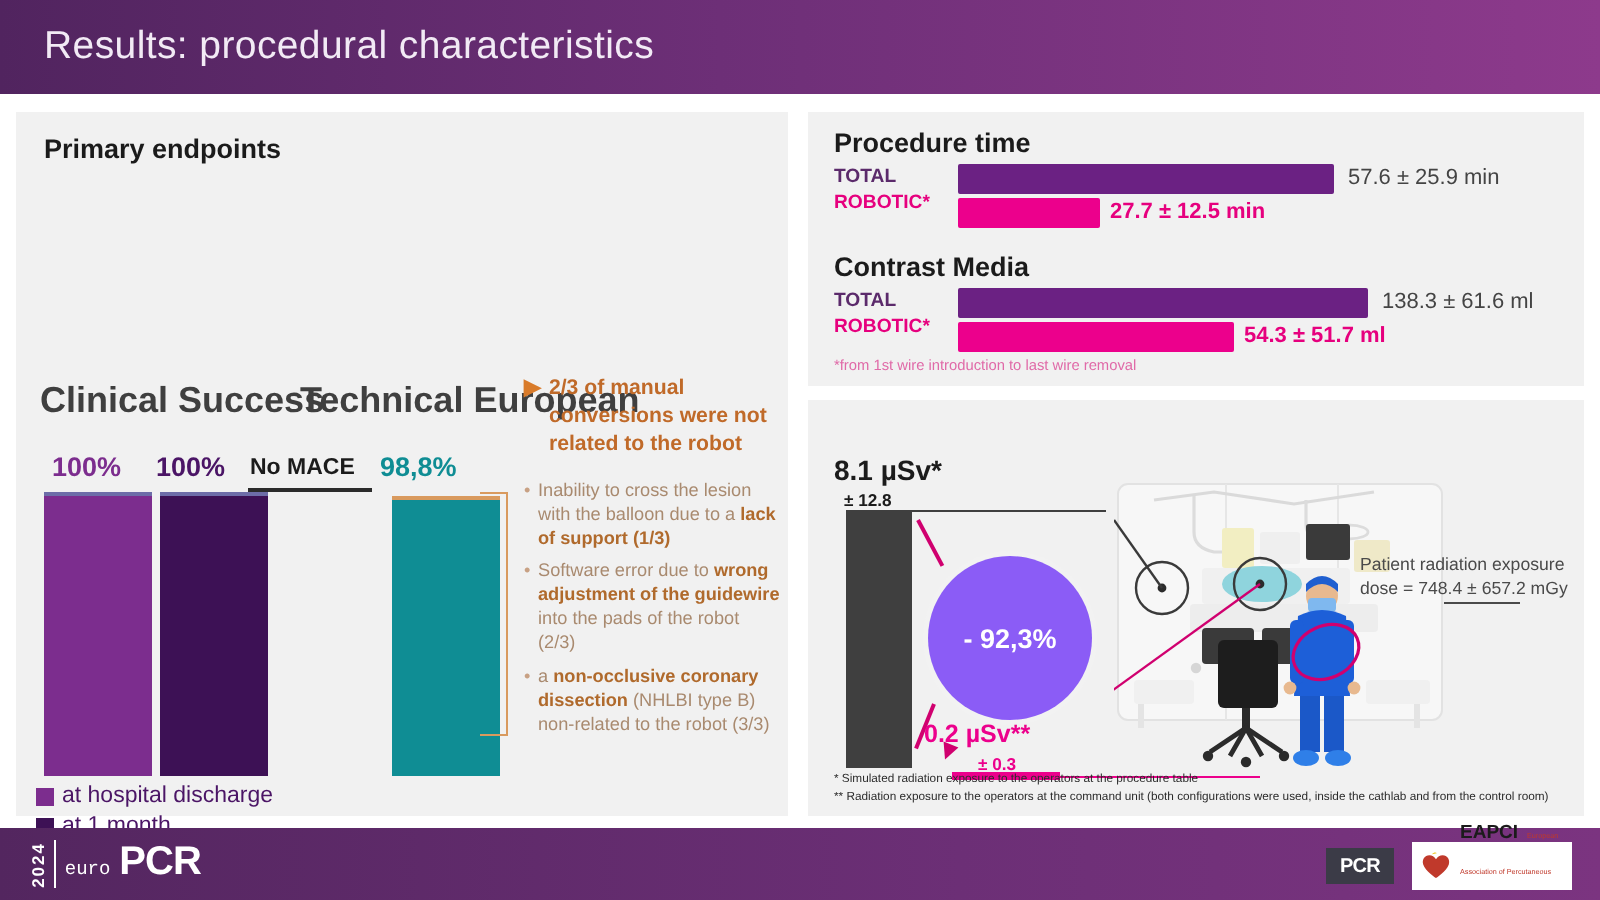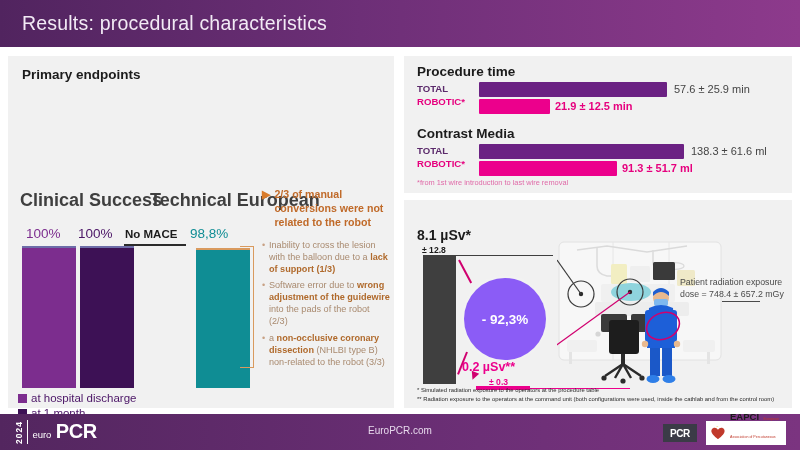--- a/index.html
+++ b/index.html
@@ -33,21 +33,21 @@
   
   #primary-endpoints-title { position: absolute; left: 14px; top: 11px; font-size: 13.5px; }
   .col-title {
     position: absolute; font-size: 18px; font-weight: bold; color: #3f3f3f;
     white-space: nowrap;
   }
   #clinical-success-title  { left: 12px;  top: 134px; }
   #technical-success-title { left: 142px; top: 134px; }
 
   .bar-value {
-    position: absolute; font-size: 13.5px; font-weight: normal; white-space: nowrap;
+    position: absolute; font-size: 13.5px; font-weight: bold; white-space: nowrap;
   }
   #val-100-a { left: 18px;  top: 170px; color: #7c2d8e; }
   #val-100-b { left: 70px;  top: 170px; color: #4b1566; }
   #val-988   { left: 182px; top: 170px; color: #0f8d94; }
 
   .vbar { position: absolute; bottom: 0; }
   #bars-area { position: absolute; left: 12px; top: 190px; width: 230px; height: 142px; }
   #bar-clinical-discharge {
     left: 2px; width: 54px; height: 142px; background: #7c2d8e;
     border-top: 2px solid #6d6da8;
@@ -193,21 +193,21 @@
     position: absolute; left: 0; top: 414px; width: 800px; height: 36px;
     background: linear-gradient(90deg, #53265f 0%, #6c2f76 60%, #7b3480 100%);
   }
   #footer-logo { position: absolute; left: 14px; top: 4px; display: flex; align-items: center; height: 28px; }
   #footer-year {
     writing-mode: vertical-rl; transform: rotate(180deg);
     font-size: 8.5px; font-weight: bold; color: #ffffff; letter-spacing: 1px;
     margin-right: 3px;
   }
   #footer-logo-divider { width: 1.4px; height: 24px; background: #ffffff; margin-right: 4px; }
-  #footer-euro { font-size: 9.5px; color: #ffffff; line-height: 1; margin-bottom: 1px; }
+  #footer-euro { font-size: 9.5px; color: #ffffff; line-height: 1; margin-bottom: 1px; font-family: Liberation Mono, monospace; }
   #footer-pcr { font-size: 20px; font-weight: bold; color: #ffffff; line-height: .92; letter-spacing: -.5px; }
   #footer-center {
     position: absolute; left: 0; top: 11px; width: 800px; text-align: center;
     font-size: 10px; color: #e7d9ec;
   }
   #footer-pcr-badge {
     position: absolute; left: 663px; top: 424px; width: 34px; height: 18px;
     background: #3b3b47; display: flex; align-items: center; justify-content: center;
     font-size: 10px; font-weight: bold; color: #ffffff; letter-spacing: -.4px;
   }
@@ -286,32 +286,32 @@
 
     <div class="panel-h" id="proc-title">Procedure time</div>
 
     <div class="hbar-labels" id="pt-labels">
       <div class="lbl-total">TOTAL</div>
       <div class="lbl-robotic">ROBOTIC*</div>
     </div>
     <div class="hbar hbar-total" id="pt-total-bar"></div>
     <div class="hbar-text txt-total" id="pt-total-txt">57.6 ± 25.9 min</div>
     <div class="hbar hbar-robotic" id="pt-rob-bar"></div>
-    <div class="hbar-text txt-robotic" id="pt-rob-txt">21.9 ± 12.5 min</div>
+    <div class="hbar-text txt-robotic" id="pt-rob-txt">27.7 ± 12.5 min</div>
 
     <div class="panel-h" id="contrast-title">Contrast Media</div>
 
     <div class="hbar-labels" id="cm-labels">
       <div class="lbl-total">TOTAL</div>
       <div class="lbl-robotic">ROBOTIC*</div>
     </div>
     <div class="hbar hbar-total" id="cm-total-bar"></div>
     <div class="hbar-text txt-total" id="cm-total-txt">138.3 ± 61.6 ml</div>
     <div class="hbar hbar-robotic" id="cm-rob-bar"></div>
-    <div class="hbar-text txt-robotic" id="cm-rob-txt">91.3 ± 51.7 ml</div>
+    <div class="hbar-text txt-robotic" id="cm-rob-txt">54.3 ± 51.7 ml</div>
 
     <div id="proc-footnote">*from 1st wire introduction to last wire removal</div>
   </div>
 
   <div class="panel" id="panel-rad">
 
 
     <div id="rad-value-main">8.1 µSv*</div>
     <div id="rad-value-sd">± 12.8</div>
 
@@ -397,21 +397,20 @@
 
   <div id="footer">
     <div id="footer-logo">
       <span id="footer-year">2024</span>
       <span id="footer-logo-divider"></span>
       <span>
         <span id="footer-euro">euro</span>
         <span id="footer-pcr">PCR</span>
       </span>
     </div>
-    <div id="footer-center">EuroPCR.com</div>
   </div>
 
   <div id="footer-pcr-badge">PCR</div>
 
   <div id="footer-eapci">
     <svg id="eapci-heart" viewBox="0 0 24 24">
       <path d="M12 21s-8-5.2-9.6-10.2C1.3 7.3 3.5 4 7 4c2.1 0 3.7 1.2 5 3 1.3-1.8 2.9-3 5-3 3.5 0 5.7 3.3 4.6 6.8C20 15.8 12 21 12 21z" fill="#c0392b"></path>
       <path d="M9 3.2 C10 1.8 12 1.6 12.6 2.4 C11.4 2.6 10 3 9 3.2Z" fill="#f0c419"></path>
     </svg>
     <span>

